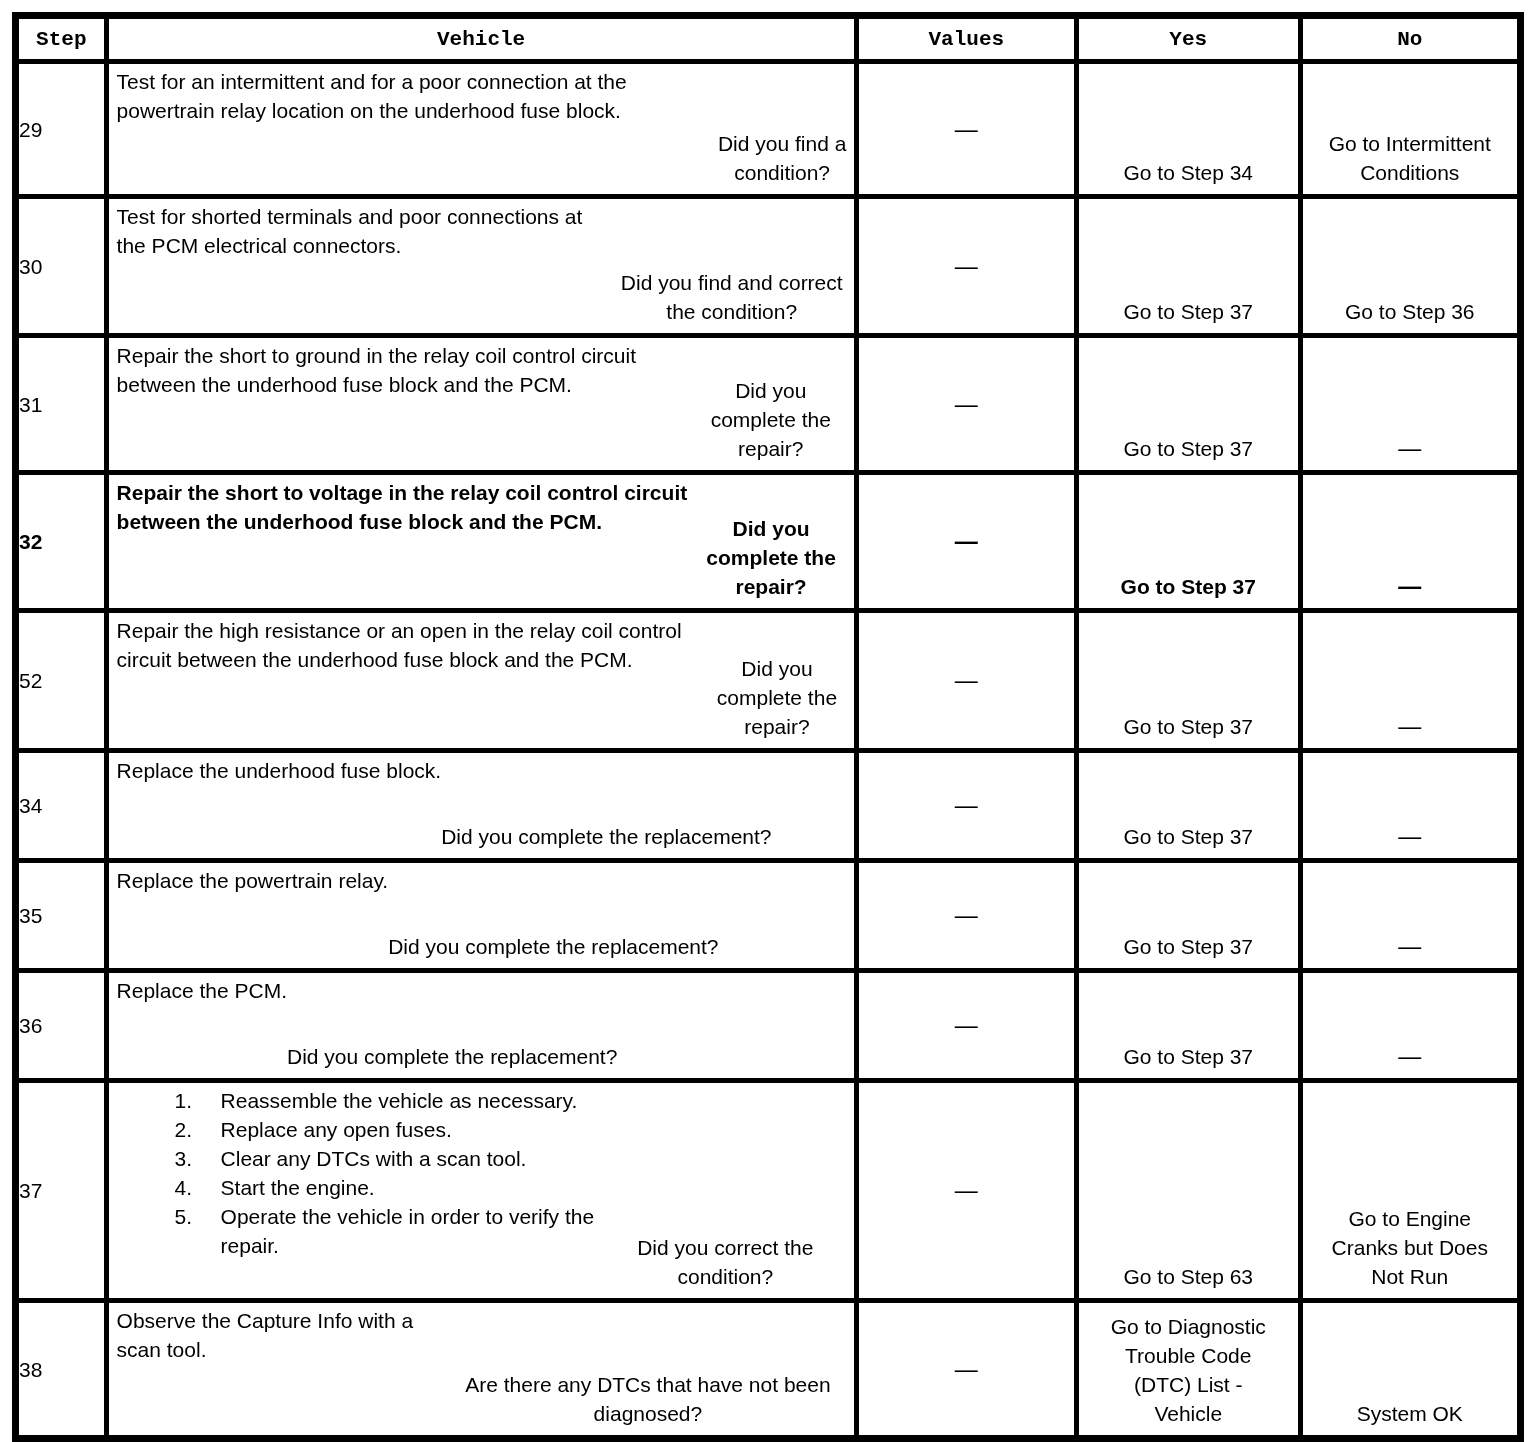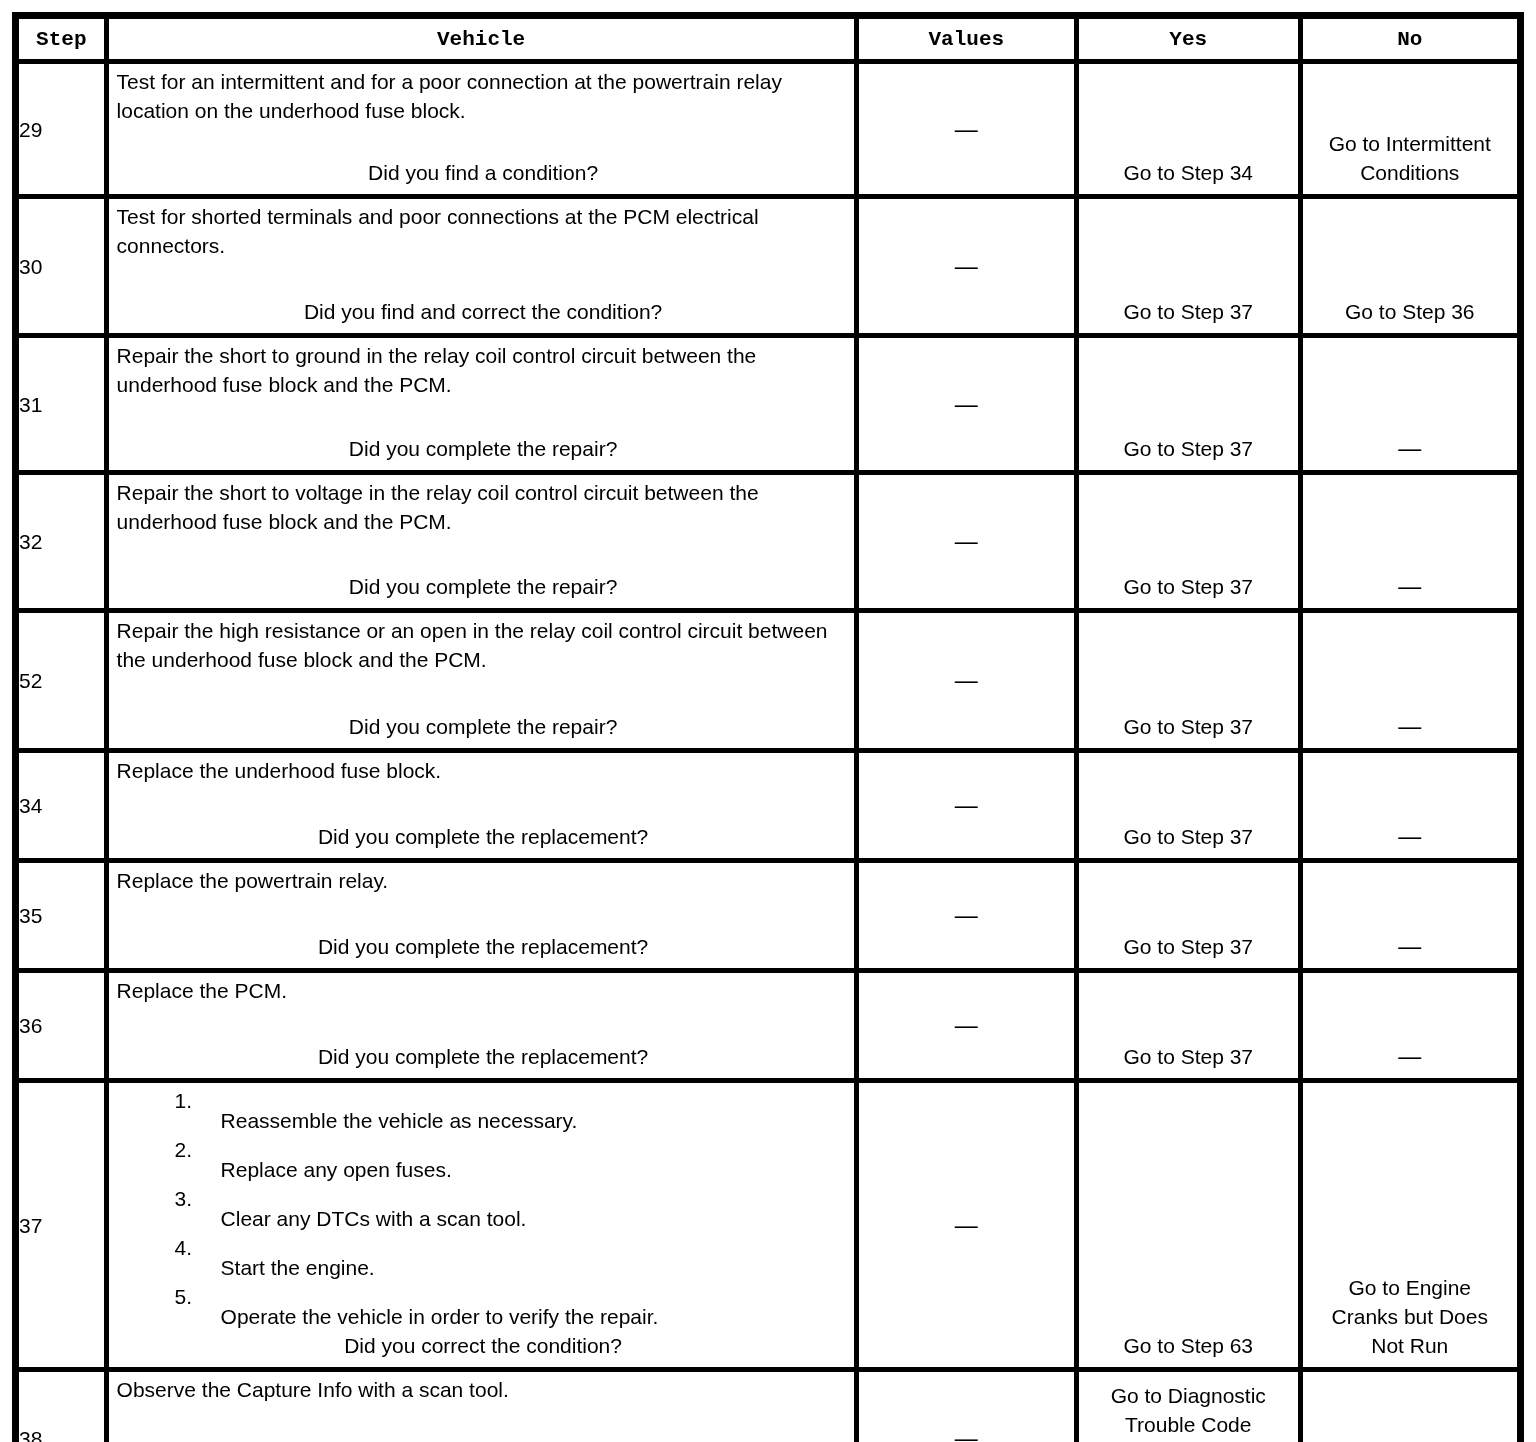--- a/index.html
+++ b/index.html
@@ -50,41 +50,40 @@
   td.values {
     text-align: center;
     vertical-align: middle;
   }
   td.yesno {
     text-align: center;
     vertical-align: bottom;
   }
   .cellv {
     display: flex;
-    flex-direction: column;
     height: 100%;
     box-sizing: border-box;
     padding: 3px 4px 7px 8px;
   }
   .amain { margin: 0; }
   .aq { margin: 10px 0 0 0; margin-top: auto; text-align: center; }
   .dash { font-size: 23px; }
   .ynpad {
     padding: 2px 20px 7px 20px;
   }
   
   .olist { margin: 0; }
   .li { display: flex; }
   .num { flex: 0 0 46px; margin-left: 58px; text-align: left; }
-  .litext { flex: 1; margin-top: 20px; }
+  .litext { flex: 1; }
   
   tr.r29 td { height: 130px; }
   tr.r30 td { height: 134px; }
   tr.r31 td { height: 132px; }
-  tr.r32 td { height: 133px; }
+  tr.r32 td { height: 133px; font-weight: bold; }
   tr.r33 td { height: 135px; }
   tr.r34 td { height: 105px; }
   tr.r35 td { height: 105px; }
   tr.r36 td { height: 105px; }
   tr.r37 td { height: 215px; }
   tr.r38 td { height: 132px; }
 </style>
 </head>
 <body>
 

